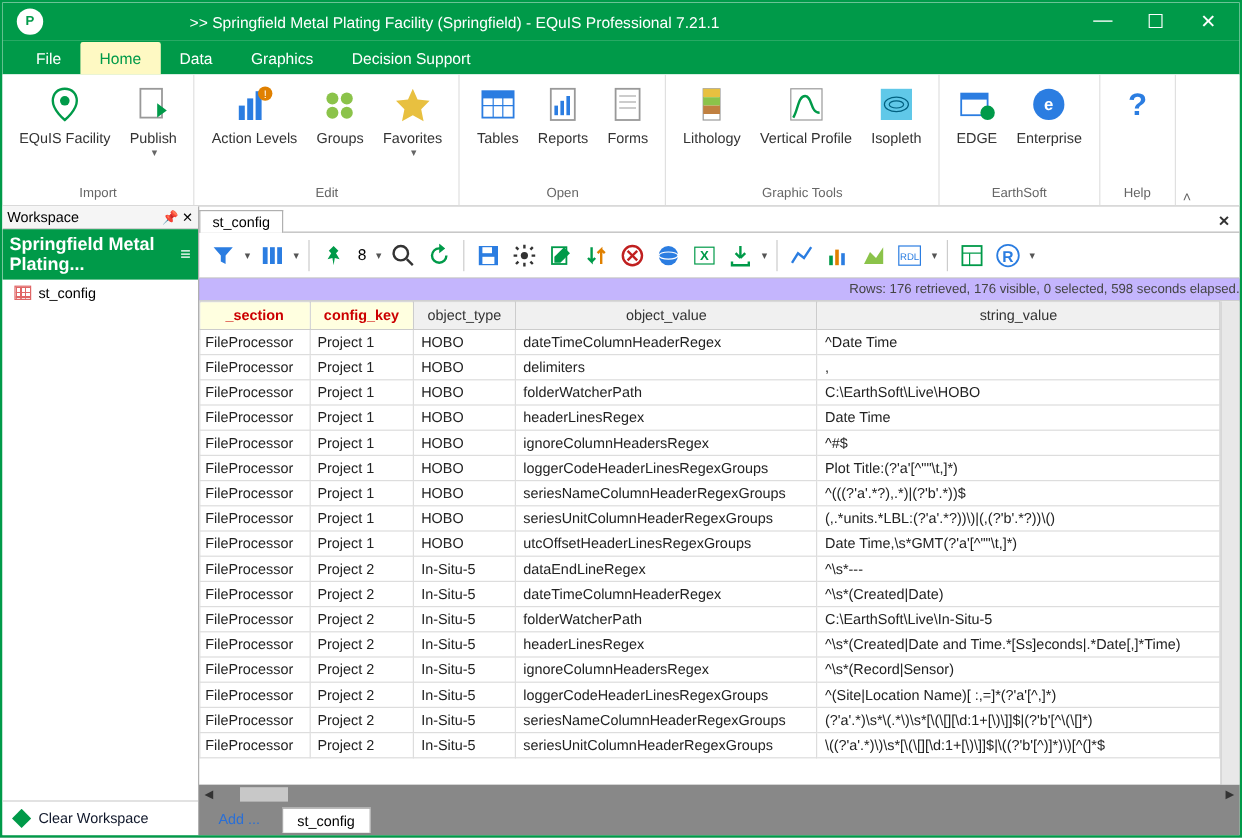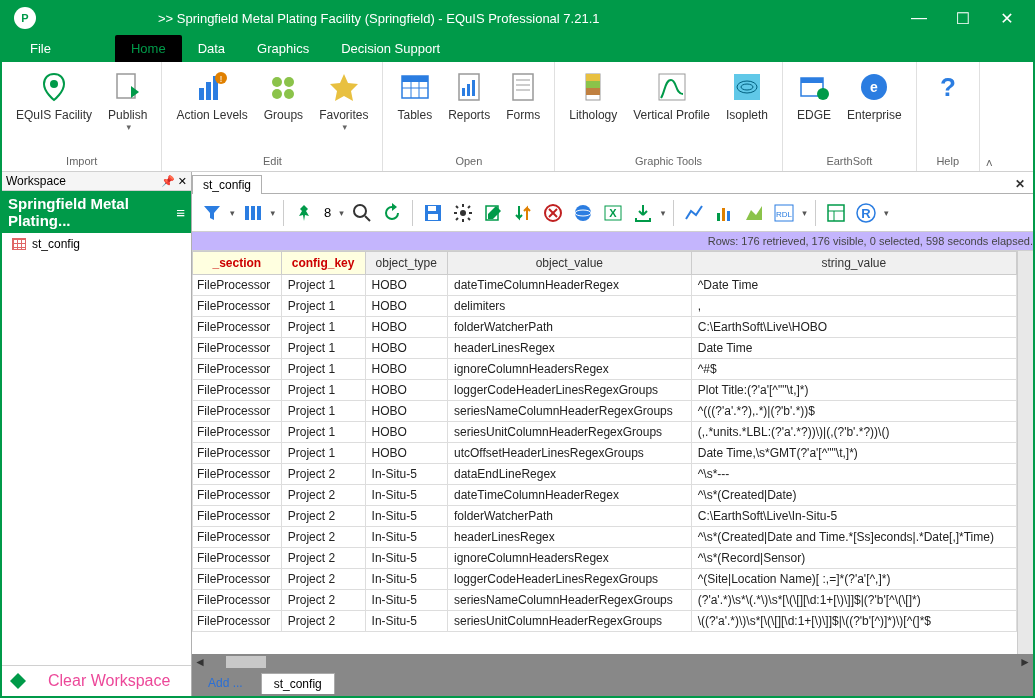--- a/index.html
+++ b/index.html
@@ -8,43 +8,43 @@
 
 .titlebar { background: #009a49; height: 32px; display: flex; align-items: center; padding: 0 4px; color: #fff; }
 .titlebar .app-icon { width: 22px; height: 22px; background: #fff; border-radius: 50%; margin: 0 8px; display:flex; align-items:center; justify-content:center; color:#009a49; font-weight:bold; font-size:11px; }
 .titlebar .title-text { flex: 0 0 auto; font-size: 13px; margin-left: 114px; }
 .titlebar .title-spacer { flex: 1; }
 .titlebar .winbtn { width: 44px; height: 32px; display:flex; align-items:center; justify-content:center; font-size: 16px; }
 
 
 .menutabs { background: #009a49; height: 28px; display: flex; align-items: flex-end; color: #fff; padding-left: 12px; }
 .menutabs .mtab { padding: 6px 16px; font-size: 13px; cursor: pointer; }
-.menutabs .mtab.active { background: #000000; color: #009a49; border-radius: 2px 2px 0 0; margin-left: 48px; }
+.menutabs .mtab.active { background: #fef9c3; color: #009a49; border-radius: 2px 2px 0 0; }
 
 
 .ribbon { background: #fff; height: 110px; border-bottom: 1px solid #d0d0d0; display: flex; }
 .ribbon-group { display: flex; flex-direction: column; align-items: center; border-right: 1px solid #e0e0e0; padding: 4px 6px 0 6px; }
 .ribbon-group-items { display: flex; flex: 1; align-items: flex-start; }
 .ribbon-btn { display: flex; flex-direction: column; align-items: center; padding: 2px 8px; cursor: pointer; font-size: 12px; color: #333; }
 .ribbon-btn .icon { width: 34px; height: 34px; margin: 2px 0 4px 0; display:flex; align-items:center; justify-content:center; }
 .ribbon-group-label { font-size: 11px; color: #666; padding: 2px 0 4px 0; text-align: center; width: 100%; }
 .ribbon-group .down { font-size: 9px; color: #666; margin-left: 2px; }
 .collapse-ribbon { font-size:12px; color:#666; padding: 0 6px; align-self: flex-end; }
 
 
 .main { display: flex; height: calc(698px - 32px - 28px - 110px - 4px); }
-.workspace { width: 190px; border-right: 1px solid #b0b0b0; display: flex; flex-direction: column; background: #fff; }
+.workspace { width: 164px; border-right: 1px solid #b0b0b0; display: flex; flex-direction: column; background: #fff; }
 .ws-header { background: #f5f5f5; border-bottom: 1px solid #d0d0d0; padding: 2px 4px; font-size: 12px; display:flex; align-items:center; }
 .ws-header .pin { margin-left: auto; font-size: 11px; }
 .ws-facility { background: #009a49; color: #fff; padding: 4px 6px; font-size: 15px; font-weight: bold; display:flex; align-items:center; }
 .ws-facility::after { content: "≡"; margin-left: auto; font-weight:normal;}
 .ws-item { padding: 4px 6px 4px 10px; display:flex; align-items:center; gap:6px; cursor:pointer; }
 .ws-item .gridicon { width:14px; height:12px; display:inline-block; background: repeating-linear-gradient(#e06666 0 1px, transparent 1px 4px), repeating-linear-gradient(90deg,#e06666 0 1px, transparent 1px 4px); border:1px solid #e06666;}
 .ws-spacer { flex:1; }
-.ws-clear { border-top: 1px solid #d0d0d0; padding: 6px 8px; display:flex; align-items:center; gap:22px; font-size:16px; color:#ec4899; cursor:pointer;}
+.ws-clear { border-top: 1px solid #d0d0d0; padding: 6px 8px; display:flex; align-items:center; gap:6px; font-size:12px; color:#0f172a; cursor:pointer;}
 .ws-clear .cicon { width:16px; height:16px; background:#009a49; clip-path: polygon(0 50%,50% 0,100% 50%,50% 100%); }
 
 
 .content { flex: 1; display: flex; flex-direction: column; background: #888; }
 .doc-tabs { background: #fff; display:flex; border-bottom:1px solid #b0b0b0; height: 22px; align-items:flex-end;}
 .doc-tab { font-size: 12px; padding: 2px 10px; border: 1px solid #b0b0b0; border-bottom:none; background:#f5f5f5; position:relative; top:1px; cursor:pointer;}
 .doc-tab.active { background:#fff; }
 .doc-close { margin-left:auto; padding: 2px 8px; font-weight:bold; color:#333; cursor:pointer;}
 
 

